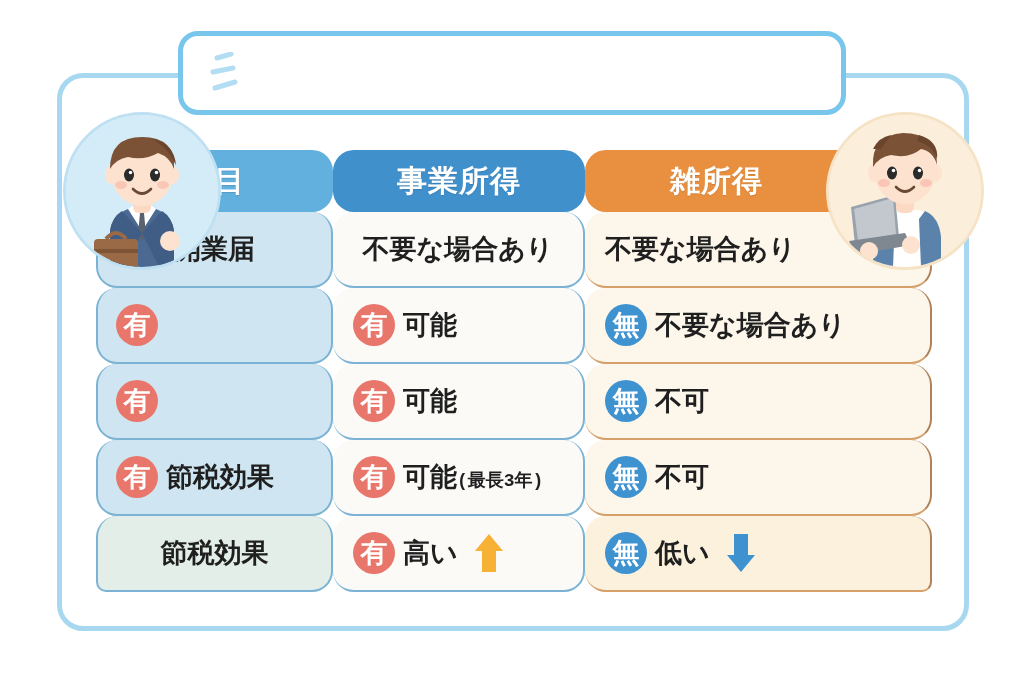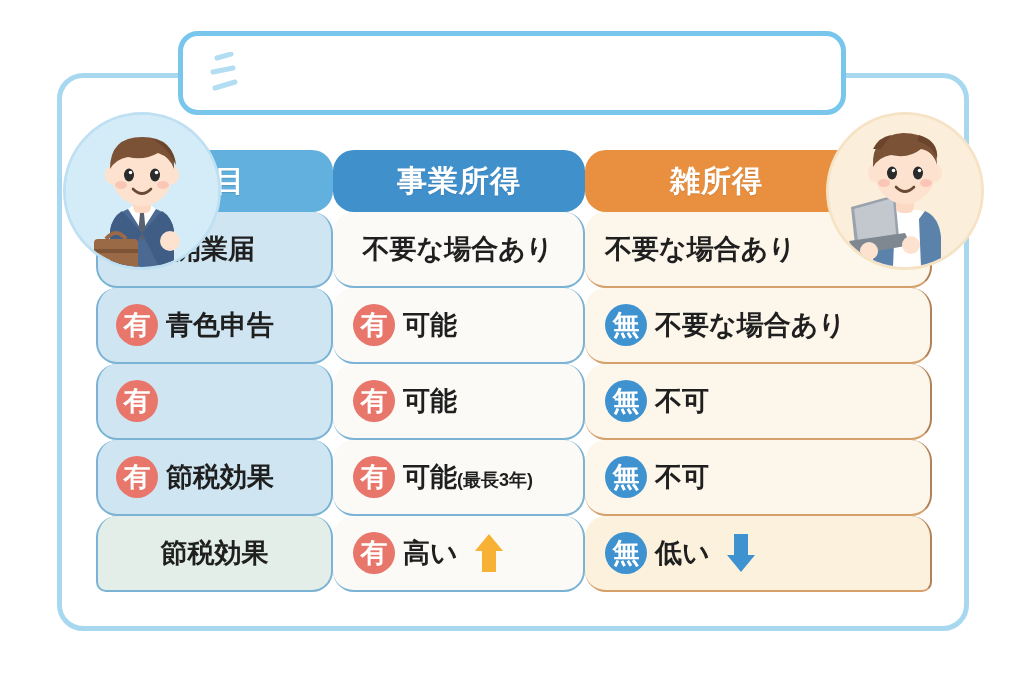--- a/index.html
+++ b/index.html
@@ -158,20 +158,21 @@
   .cell-text {
     font-size: 27px;
     font-weight: 700;
     color: #1f1f1f;
     white-space: nowrap;
     line-height: 1;
   }
   .cell-text.small-note {
     font-size: 18px;
     font-weight: 700;
+    font-family: Liberation Mono, monospace;
   }
   .cell-text-wrap {
     display: flex;
     align-items: baseline;
   }
 
   
   .badge {
     flex: 0 0 auto;
     width: 42px;
@@ -336,21 +337,20 @@
         <span class="cell-text">不要な場合あり</span>
       </div>
       <div class="tcell c3 body-c3">
         <span class="cell-text">不要な場合あり</span>
       </div>
     </div>
 
     <div class="trow row-body">
       <div class="tcell c1 body-c1">
         <span class="badge badge-yes">有</span>
-        <span class="cell-text">青色申告</span>
       </div>
       <div class="tcell c2 body-c2">
         <span class="badge badge-yes">有</span>
         <span class="cell-text">可能</span>
       </div>
       <div class="tcell c3 body-c3">
         <span class="badge badge-no">無</span>
         <span class="cell-text">不要な場合あり</span>
       </div>
     </div>

